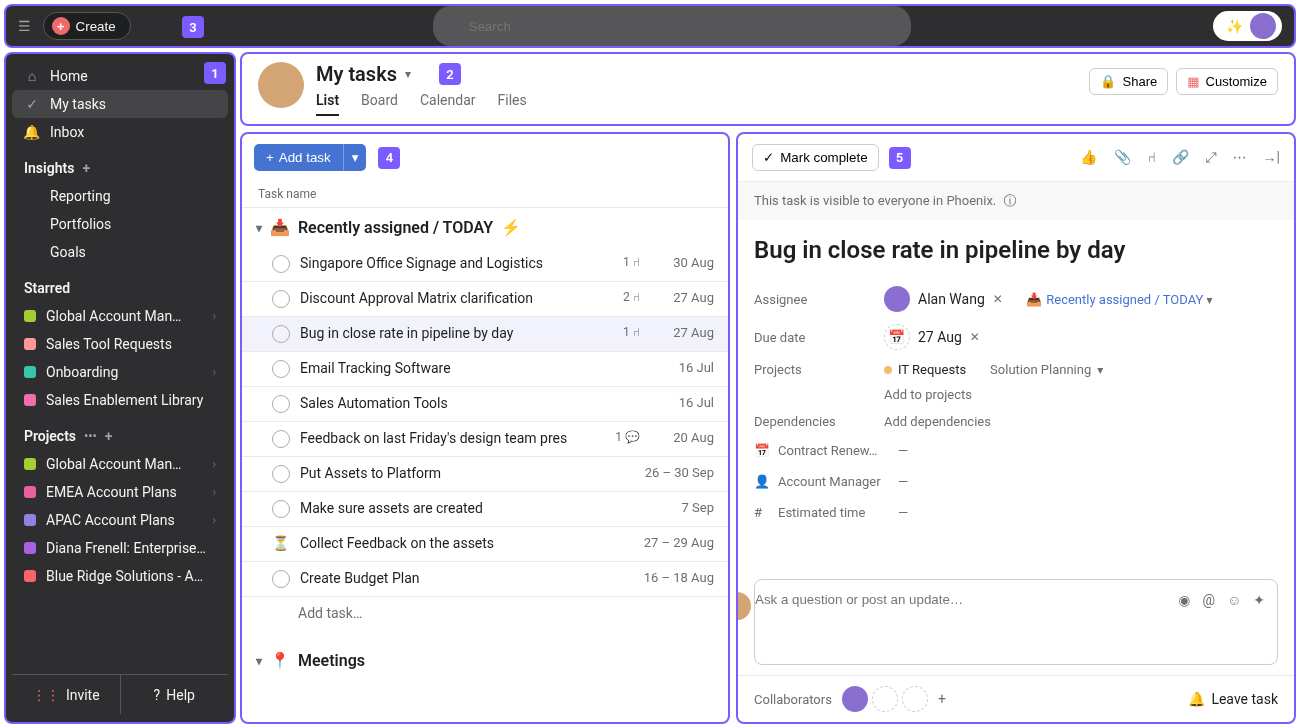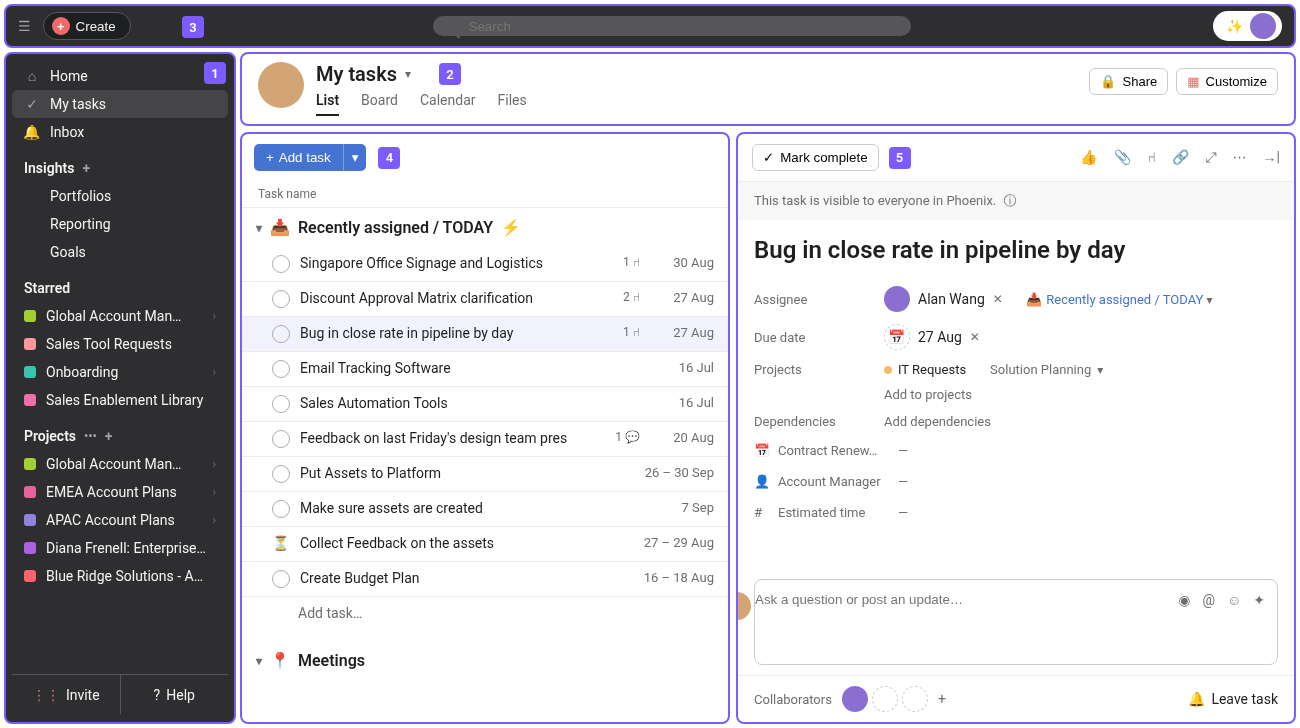--- a/index.html
+++ b/index.html
@@ -4,21 +4,21 @@
 <style>
 * { box-sizing: border-box; margin: 0; padding: 0; }
 body { font-family: -apple-system, BlinkMacSystemFont, "Segoe UI", Roboto, sans-serif; background: #fff; width: 1300px; height: 728px; overflow: hidden; font-size: 14px; color: #1e1f21; }
 
 
 .topbar { height: 44px; background: #2e2e30; display: flex; align-items: center; padding: 0 12px; border: 2px solid #7c5cff; border-radius: 8px; margin: 4px; position: relative; }
 .hamburger { color: #a2a0a2; margin-right: 12px; cursor: pointer; }
 .create-btn { background: #1e1f21; border: 1px solid #565557; color: #f5f4f3; border-radius: 18px; padding: 4px 14px 4px 8px; display: flex; align-items: center; gap: 6px; cursor: pointer; }
 .create-plus { background: #f06a6a; width: 18px; height: 18px; border-radius: 50%; display: inline-flex; align-items: center; justify-content: center; color: #fff; font-weight: bold; }
 .search-wrap { flex: 1; display: flex; justify-content: center; }
-.search { background: #565557; border: none; border-radius: 18px; width: 478px; height: 20px; padding: 0 14px 0 36px; color: #a2a0a2; position: relative; }
+.search { background: #565557; border: none; border-radius: 18px; width: 478px; height: 40px; padding: 0 14px 0 36px; color: #a2a0a2; position: relative; }
 .search-container { position: relative; }
 .search-container .s-icon { position: absolute; left: 12px; top: 7px; color: #a2a0a2; }
 .topbar-right { display: flex; align-items: center; gap: 8px; }
 .avatar-pill { background: #fff; border-radius: 18px; padding: 2px 6px 2px 14px; display: flex; align-items: center; gap: 6px; }
 .avatar-sm { width: 26px; height: 26px; border-radius: 50%; background: #8a6fd1; display: inline-block; }
 
 
 .main-layout { display: flex; height: calc(728px - 52px); }
 .sidebar { width: 232px; background: #2e2e30; color: #f5f4f3; padding: 8px 6px; border: 2px solid #7c5cff; border-radius: 8px; margin: 0 4px 4px 4px; position: relative; overflow: hidden; display: flex; flex-direction: column; }
 .sb-body { flex: 1; overflow-y: hidden; }
@@ -141,25 +141,25 @@
             <span>Inbox</span>
           </div>
         </div>
       <div class="sb-section">
         <span>Insights</span>
         <span style="color:#a2a0a2;">+</span>
       </div>
       <div id="sb-insights">
           <div class="sb-item">
             <span class="sb-icon"></span>
+            <span>Reporting</span>
+          </div>
+          <div class="sb-item">
+            <span class="sb-icon"></span>
             <span>Portfolios</span>
-          </div>
-          <div class="sb-item">
-            <span class="sb-icon"></span>
-            <span>Reporting</span>
           </div>
           <div class="sb-item">
             <span class="sb-icon"></span>
             <span>Goals</span>
           </div>
         </div>
       <div class="sb-section">
         <span>Starred</span>
       </div>
       <div id="sb-starred">

